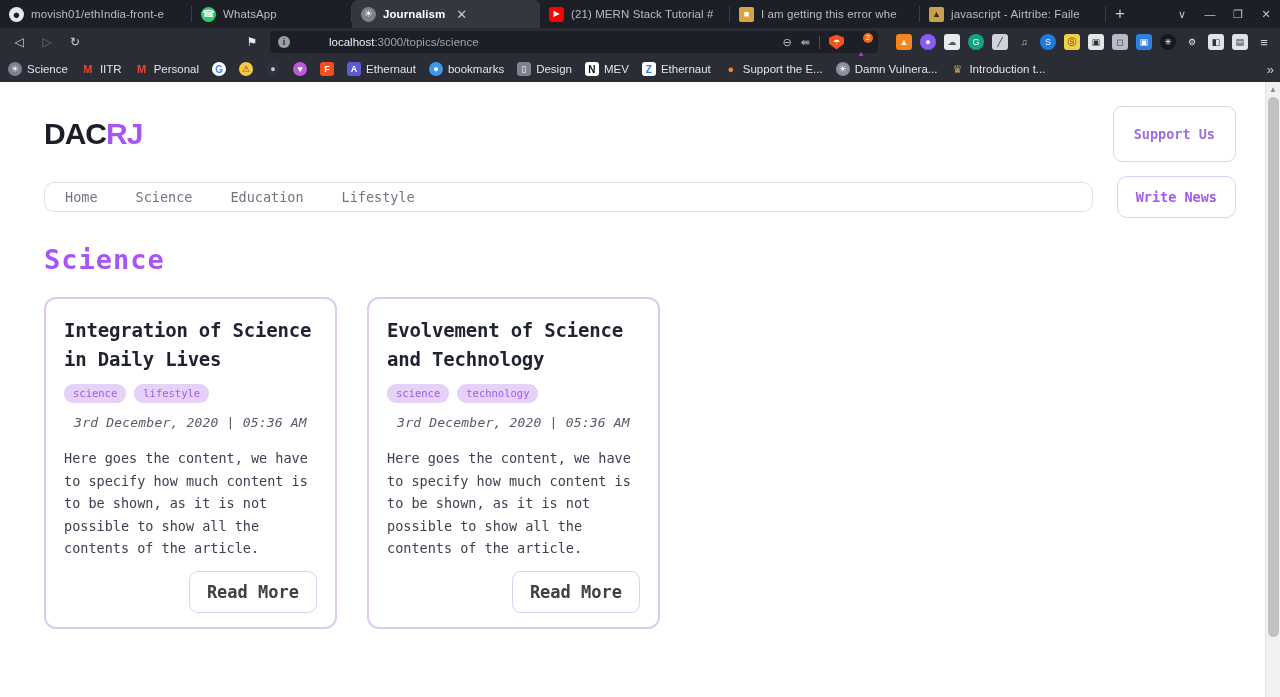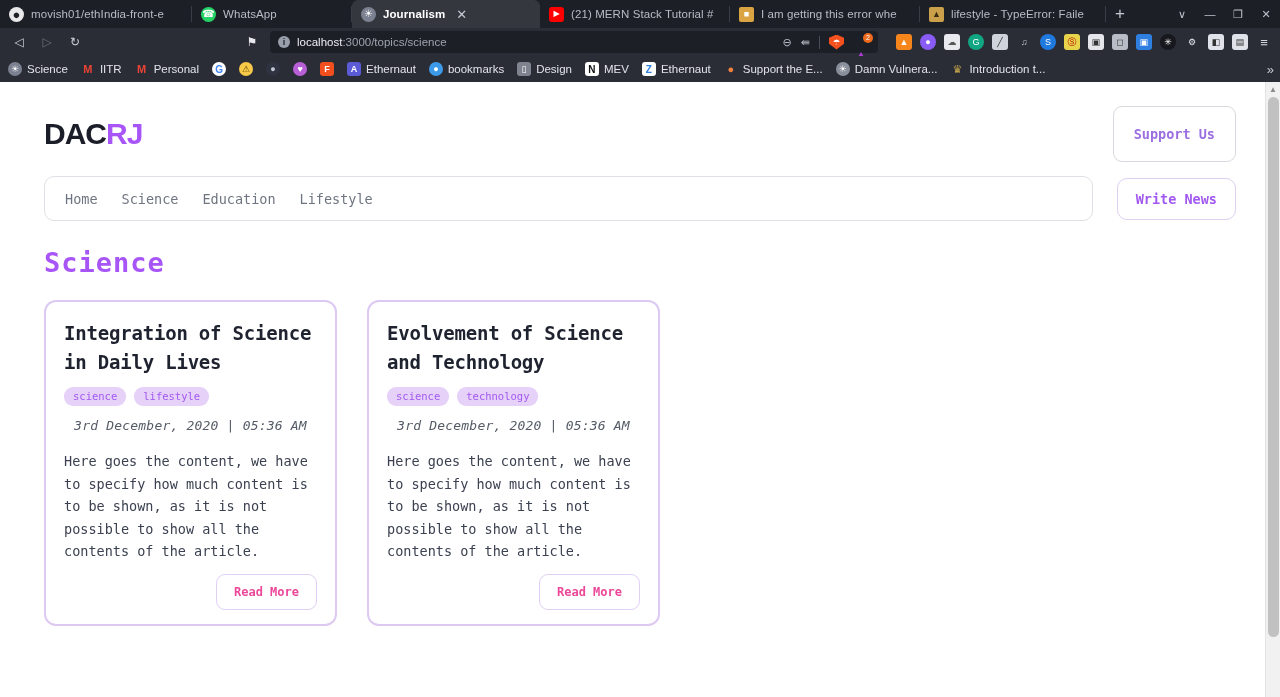--- a/index.html
+++ b/index.html
@@ -60,21 +60,21 @@
     justify-content: center; color: #e6e8ee; font-size: 12px; margin-left: 150px; }
   .omnibox {
     flex: 1; height: 22px; background: #1d1f26; border-radius: 4px;
     display: flex; align-items: center; padding: 0 8px; gap: 7px; margin: 0 4px;
     max-width: 710px;
   }
   .info-icon { width: 12px; height: 12px; border-radius: 50%; background: #9aa0ab;
     color: #1d1f26; font-size: 9px; font-weight: bold; display: flex;
     align-items: center; justify-content: center; line-height: 1; flex: 0 0 12px; }
   .url { font-size: 11.5px; color: #9da3ae; white-space: nowrap; }
-  .url b { color: #eceef2; font-weight: normal; }
+  .url b { color: #eceef2; font-weight: normal; margin-left: 32px; }
   .omni-right { margin-left: auto; display: flex; align-items: center; gap: 9px; }
   .omni-ic { color: #b6bac4; font-size: 11px; display: flex; align-items: center; }
   .vdiv { width: 1px; height: 13px; background: #4a4d57; }
   .brave-shield { width: 15px; height: 15px; background: #f4511e;
     clip-path: polygon(50% 0%, 100% 22%, 100% 62%, 50% 100%, 0% 62%, 0% 22%);
     display: flex; align-items: center; justify-content: center;
     color: #fff; font-size: 8px; }
   .badge-tri { position: relative; width: 17px; height: 15px; }
   .badge-tri .tri { width: 0; height: 0; border-left: 8px solid transparent;
     border-right: 8px solid transparent; border-bottom: 14px solid #b23cd8; }
@@ -117,21 +117,21 @@
     white-space: nowrap;
   }
   .btn-outline { background: #fff; border: 1px solid #d8d9de; color: #9b6fe0;
     padding: 19px 20px; }
   .btn-filled { background: #a259f0; border: 1px solid #a259f0; color: #ffffff;
     padding: 13px 22px; }
 
   .nav-row { display: flex; align-items: center; gap: 24px; margin-top: 16px; }
   .navlinks {
     flex: 1; border: 1px solid #e0e1e6; border-radius: 10px;
-    height: 45px; display: flex; align-items: center; gap: 24px; padding: 0 20px;
+    height: 30px; display: flex; align-items: center; gap: 38px; padding: 0 20px;
   }
   .navlink { font-family: "DejaVu Sans Mono", monospace; font-size: 13.5px;
     color: #6f7580; white-space: nowrap; }
   .btn-write { background: #fff; border: 1px solid #ded0f0; color: #a259f0;
     padding: 12px 18px; border-radius: 10px; }
 
   .page-title {
     font-family: "DejaVu Sans Mono", monospace; font-size: 27px; font-weight: bold;
     color: #a855f7; margin-top: 26px; letter-spacing: 1px;
   }
@@ -154,22 +154,22 @@
   }
   .card-date {
     font-family: "DejaVu Sans Mono", monospace; font-style: italic; font-size: 13px;
     color: #555b66; margin-top: 12px; letter-spacing: 0.2px; text-align: center;
   }
   .card-body {
     font-family: "DejaVu Sans Mono", monospace; font-size: 13.5px; color: #3b4150;
     line-height: 1.66; margin-top: 17px;
   }
   .card-foot { display: flex; justify-content: flex-end; margin-top: 12px; }
-  .btn-read { background: #fff; border: 1px solid #e0d0f3; color: #ec4899;
-    padding: 10px 17px; border-radius: 9px; font-size: 12px; }
+  .btn-read { background: #fff; border: 1px solid #e0d0f3; color: #404040;
+    padding: 10px 17px; border-radius: 9px; font-size: 17px; }
 
   
   .pscroll { position: absolute; top: 0; right: 0; width: 15px; height: 100%;
     background: #f1f1f1; border-left: 1px solid #e3e3e3; }
   .pscroll .arrow { height: 15px; display: flex; align-items: center;
     justify-content: center; color: #8b8b8b; font-size: 8px; }
   .pscroll .thumb { position: absolute; top: 15px; left: 2px; width: 11px;
     height: 540px; background: #c1c1c1; border-radius: 6px; }
 </style>
 </head>
@@ -194,21 +194,21 @@
     <div class="tab" style="width:190px">
       <span class="favicon fav-youtube">▶</span>
       <span class="tab-title">(21) MERN Stack Tutorial #</span>
     </div>
     <div class="tab" style="width:190px">
       <span class="favicon fav-so">■</span>
       <span class="tab-title">I am getting this error whe</span>
     </div>
     <div class="tab" style="width:186px">
       <span class="favicon fav-so2">▲</span>
-      <span class="tab-title">lifestyle - TypeError: Faile</span>
+      <span class="tab-title">javascript - Airtribe: Faile</span>
     </div>
     <div class="newtab">+</div>
     <div class="wincontrols">
       <div class="wc">∨</div>
       <div class="wc">—</div>
       <div class="wc">❐</div>
       <div class="wc">✕</div>
     </div>
   </div>
 

